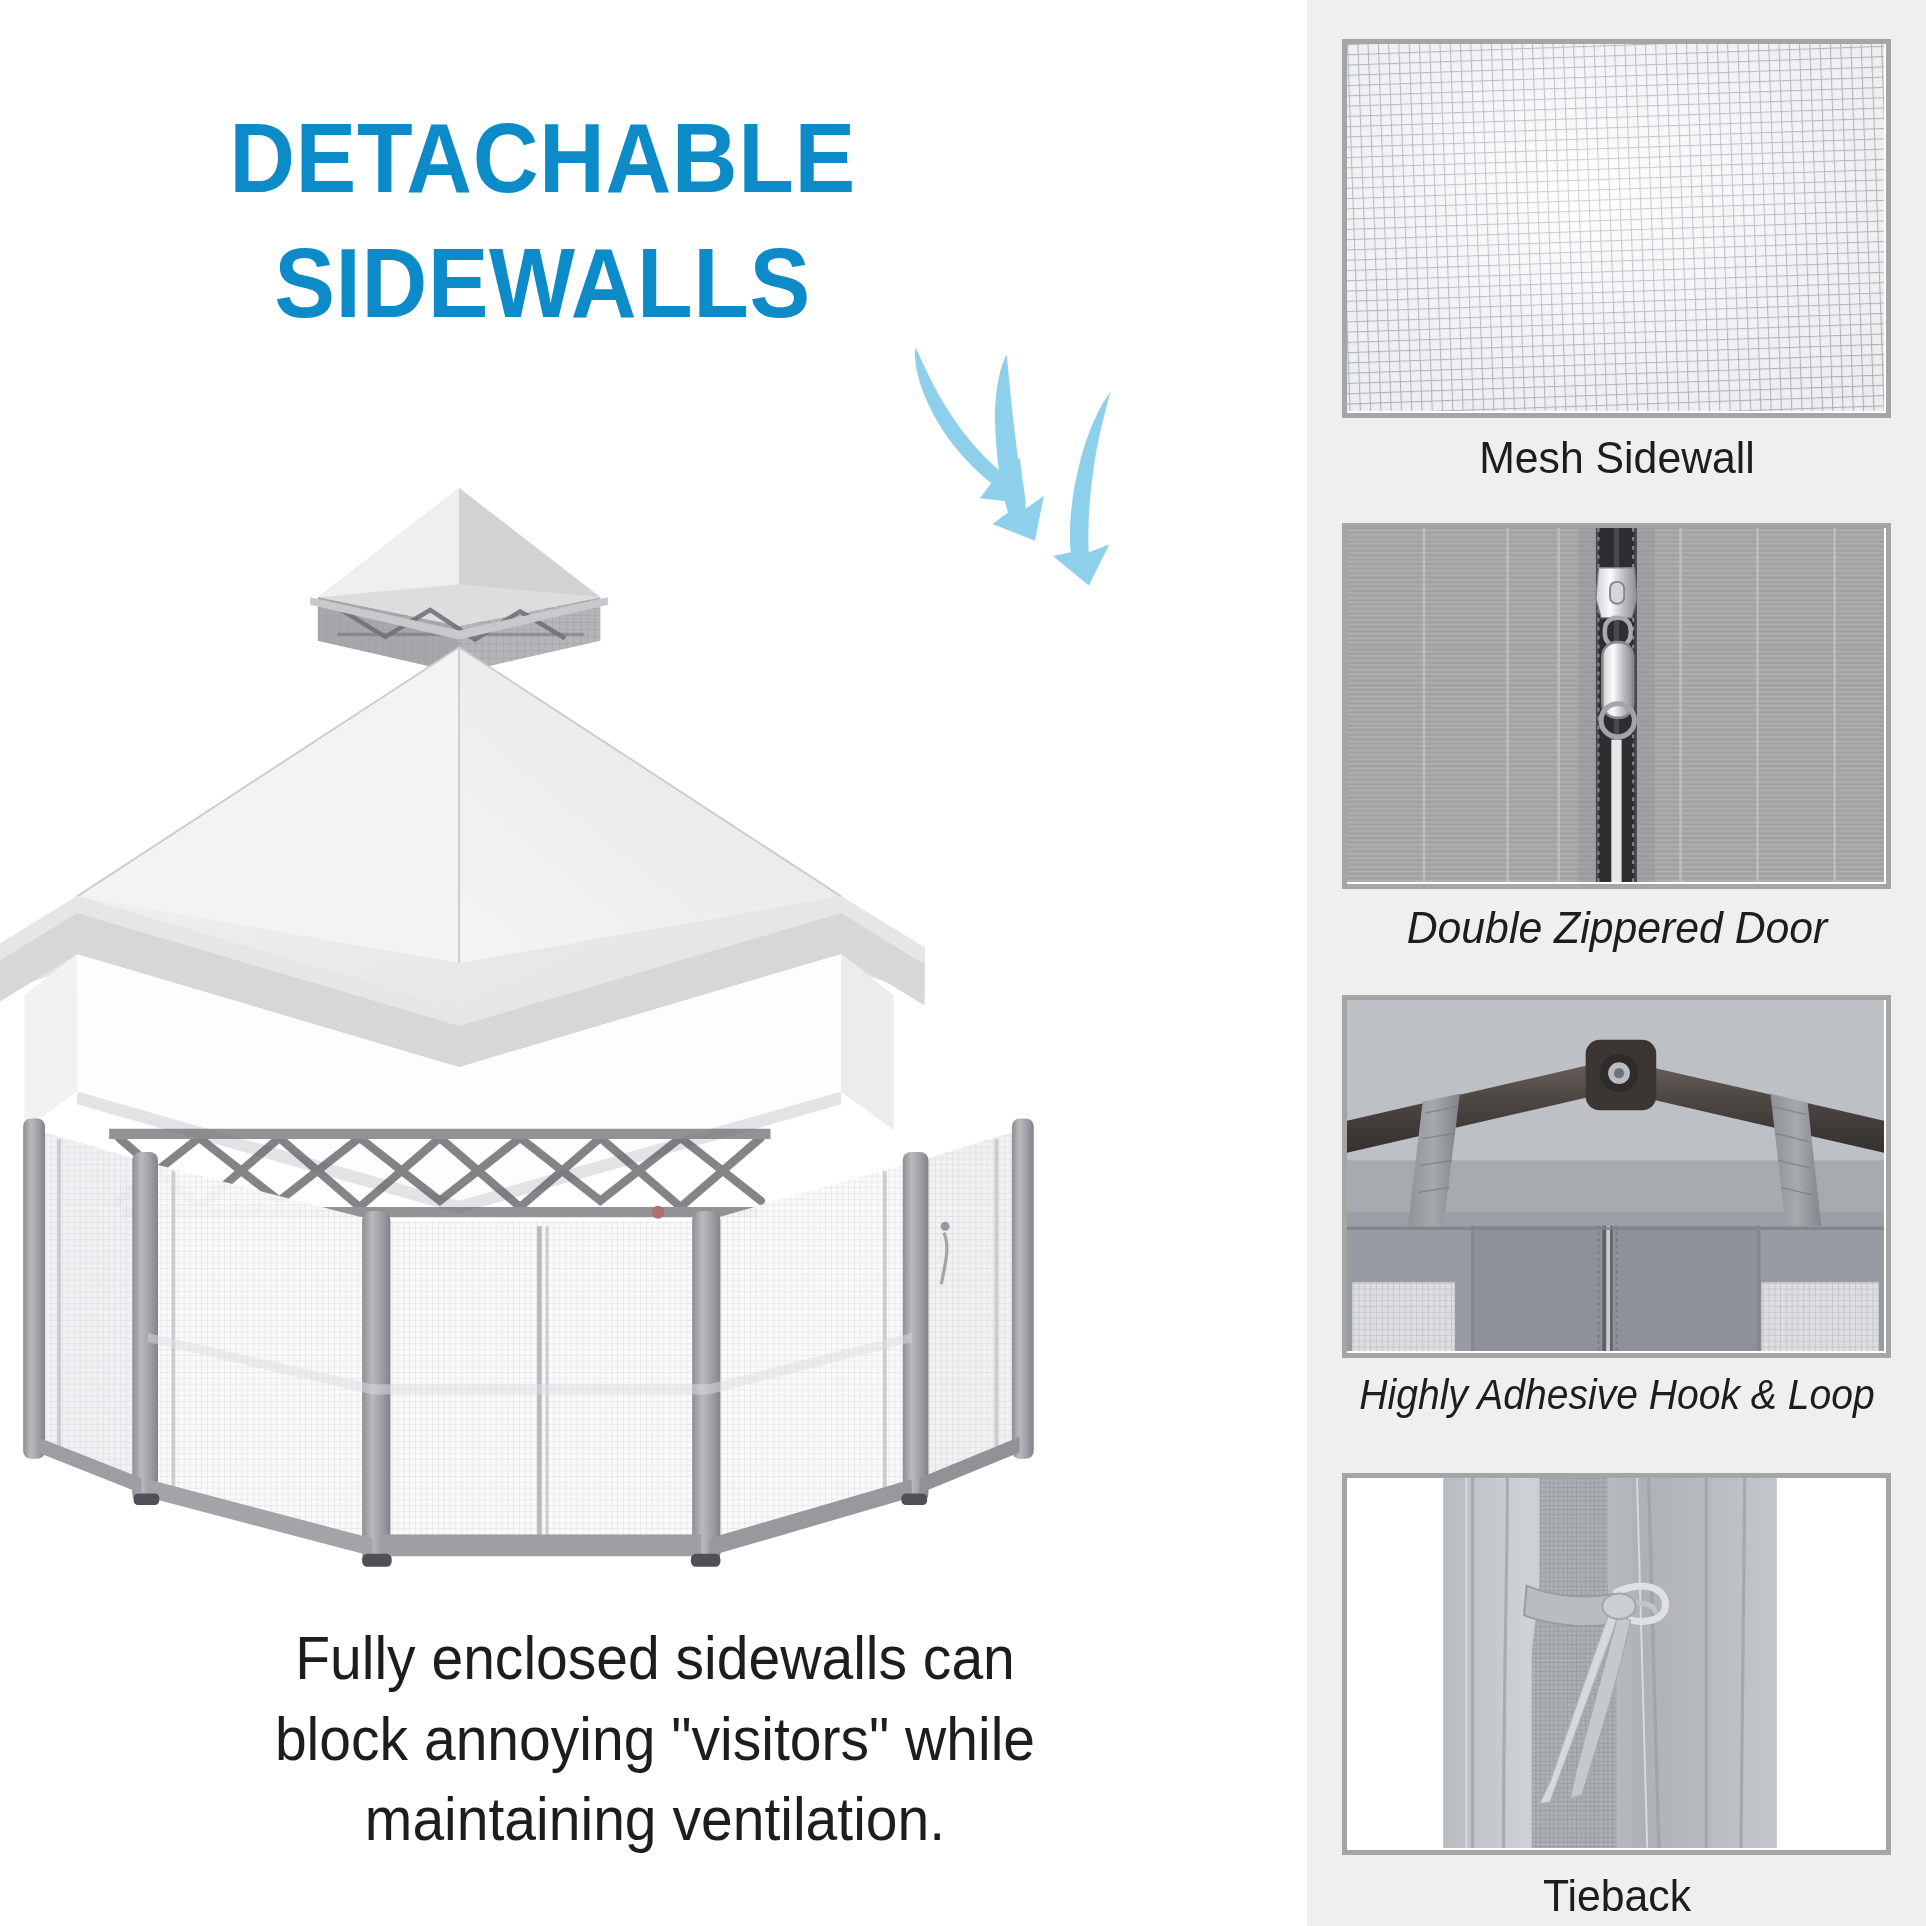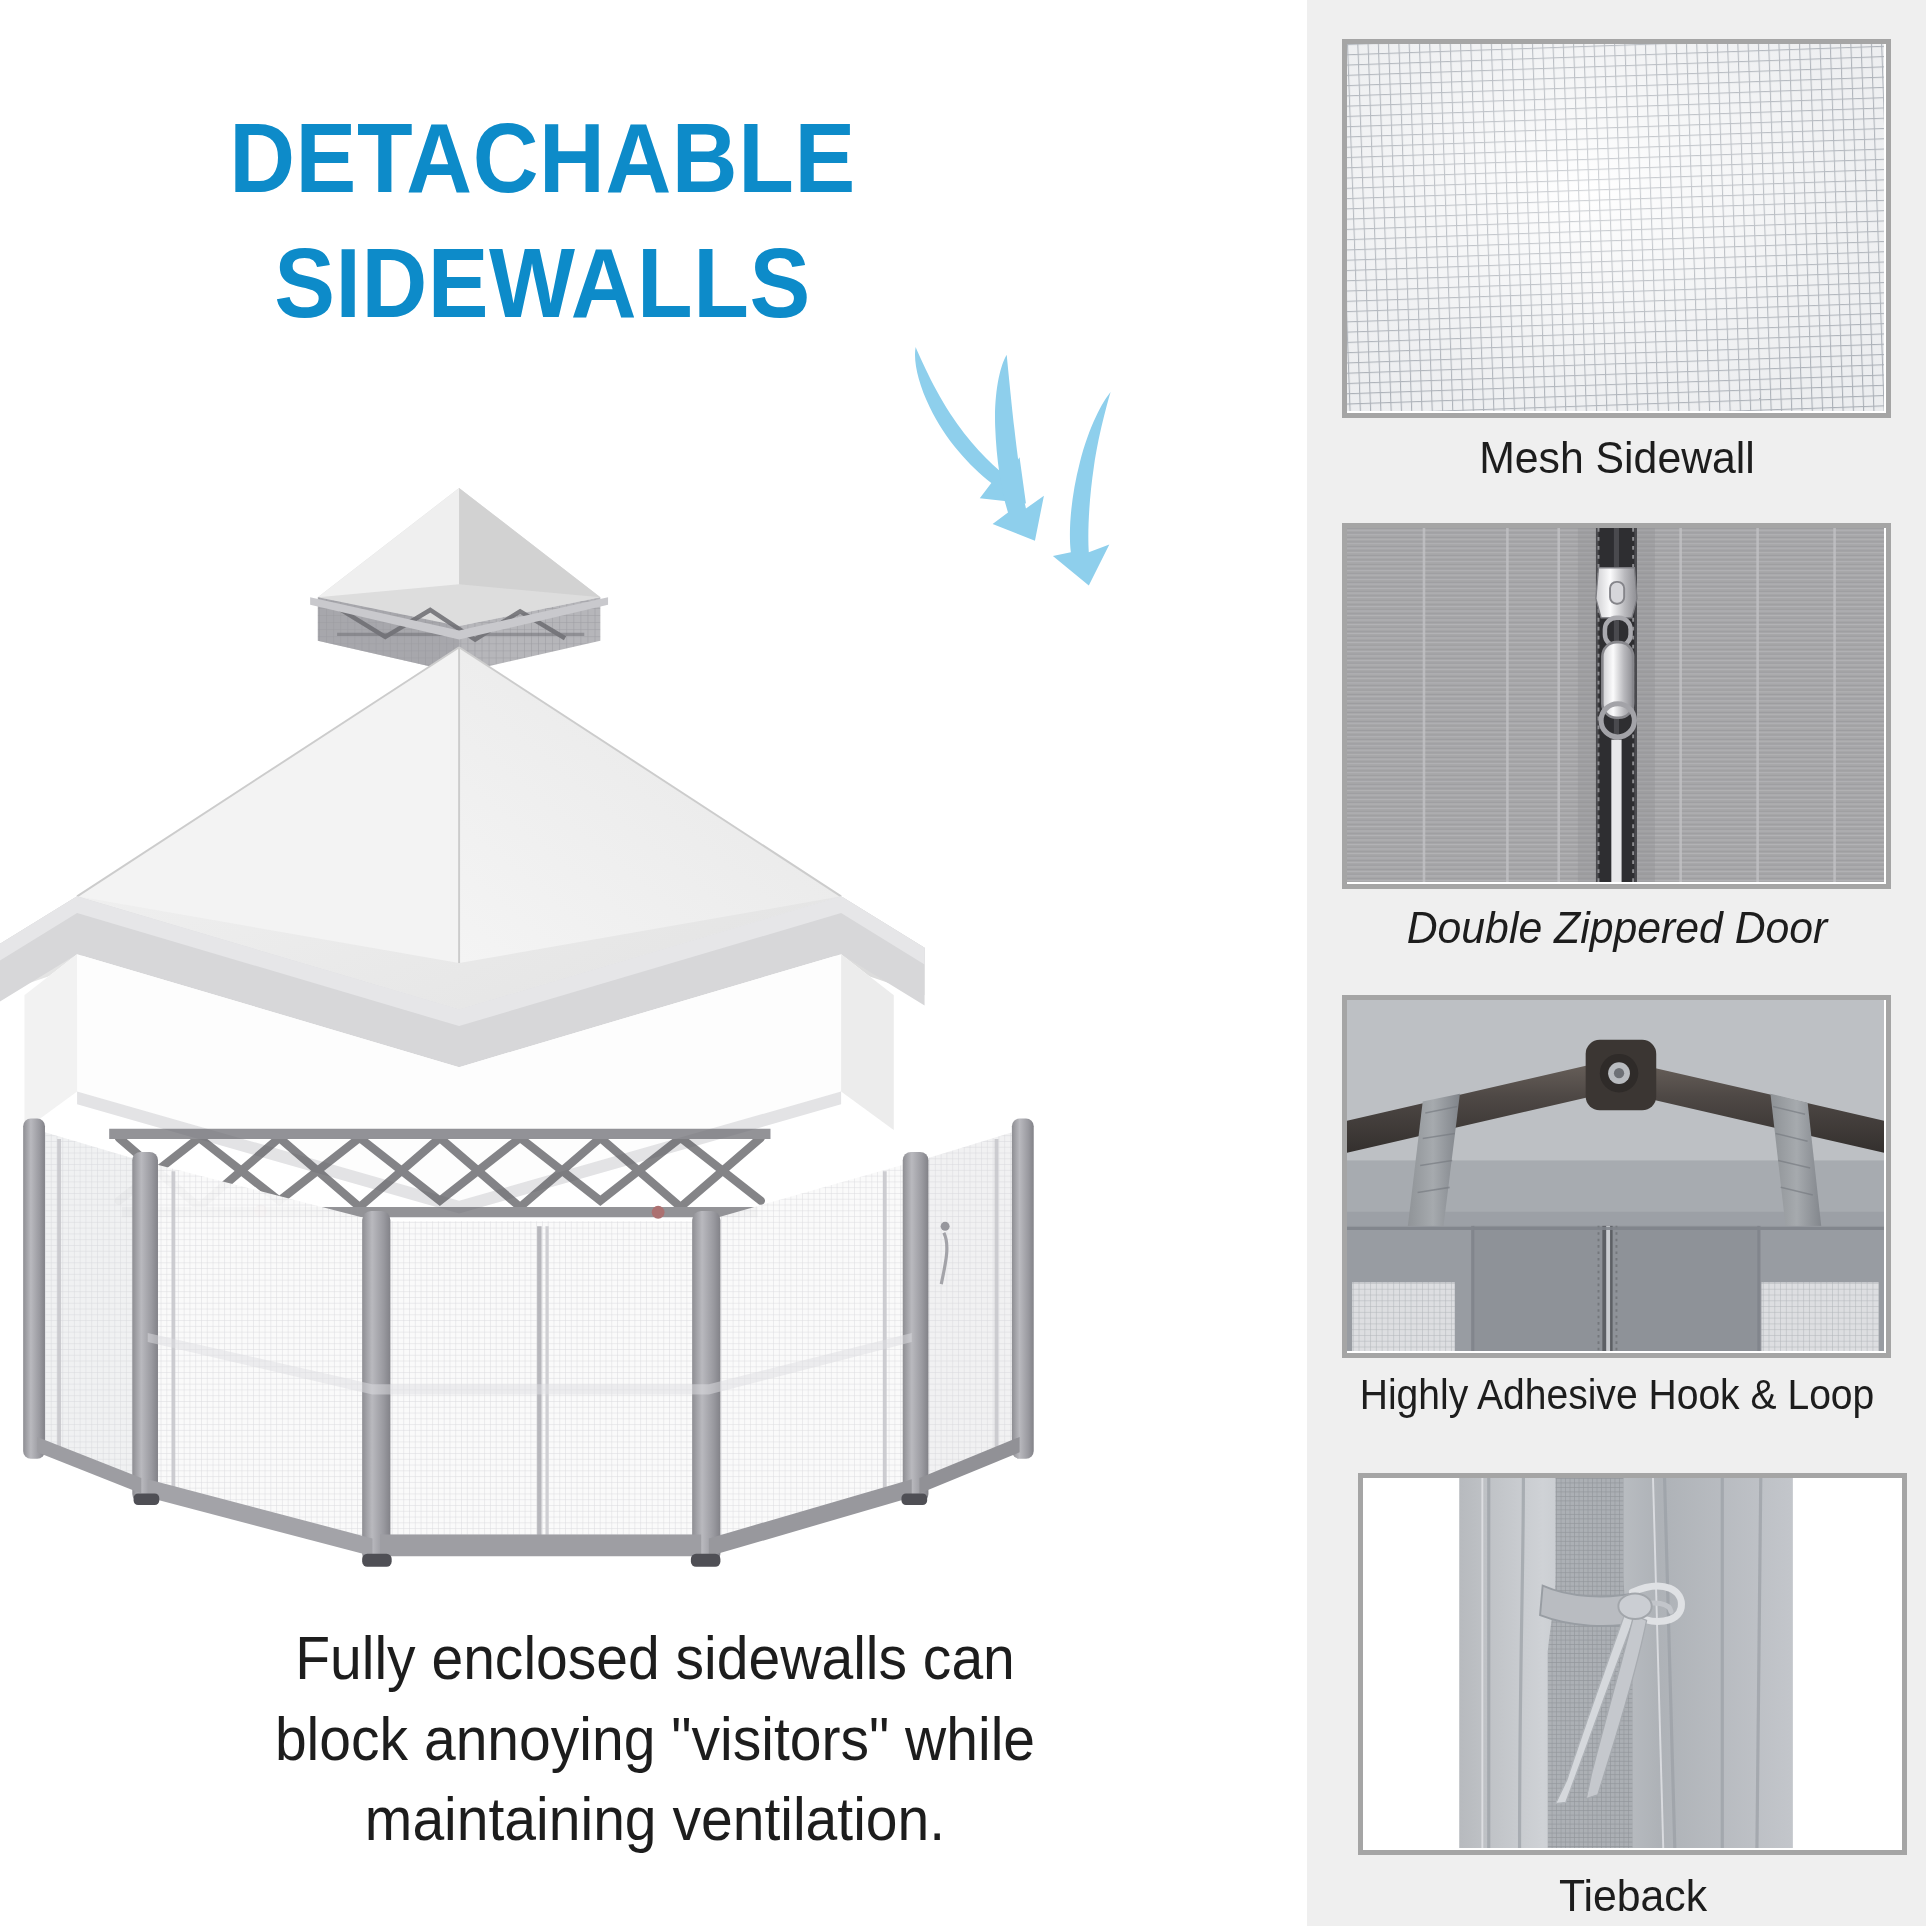--- a/index.html
+++ b/index.html
@@ -59,25 +59,25 @@
 
   
   .f1{top:0;height:488px;}
   .f1 .shot{top:39px;height:379px;}
   .f1 .cap{top:435px;}
 
   .f2{top:488px;height:475px;font-style:italic;}
   .f2 .shot{top:35px;height:366px;}
   .f2 .cap{top:417px;}
 
-  .f3{top:963px;height:475px;}
+  .f3{top:963px;height:475px;font-style:italic;}
   .f3 .shot{top:32px;height:363px;}
   .f3 .cap{top:411px;}
 
-  .f4{top:1438px;height:488px;margin-left:16px;}
+  .f4{top:1438px;height:488px;}
   .f4 .shot{top:35px;height:382px;}
   .f4 .cap{top:435px;}
 
   svg{display:block;}
 </style>
 </head>
 <body>
 
 <div class="page">
 

